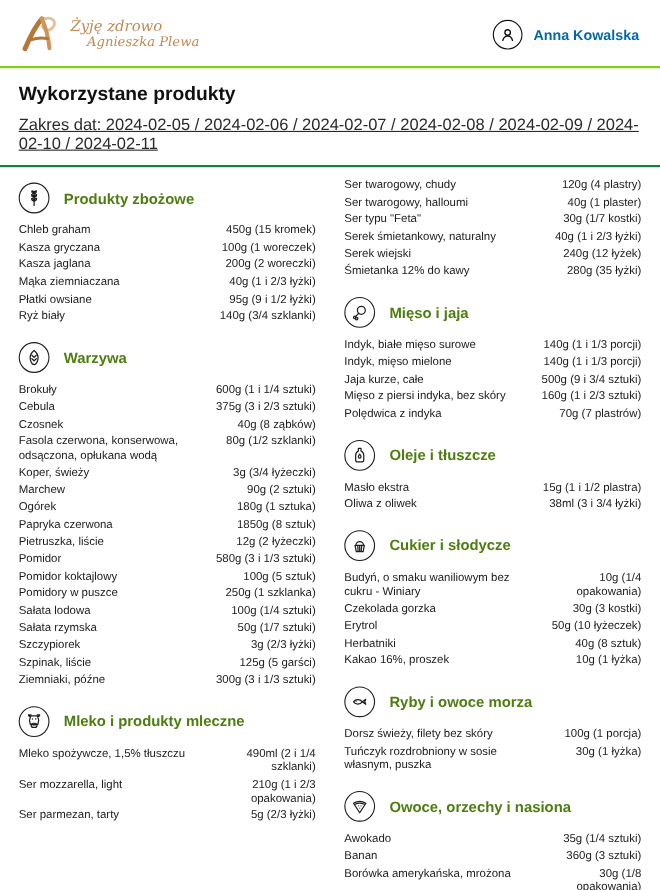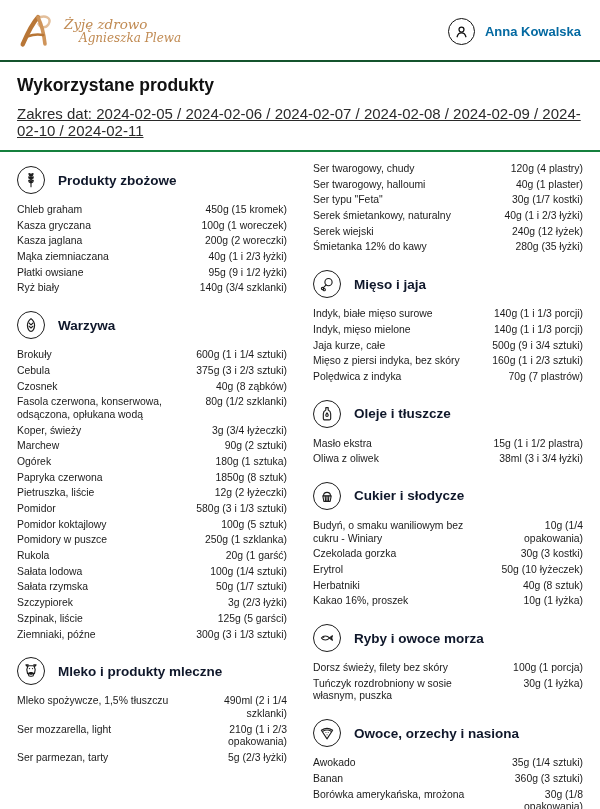--- a/index.html
+++ b/index.html
@@ -4,21 +4,21 @@
 <style>
   html,body{margin:0;padding:0;}
   body{
     width:600px;height:809px;background:#ffffff;overflow:hidden;
     font-family:"Liberation Sans","DejaVu Sans",sans-serif;color:#1b1b1b;
     -webkit-font-smoothing:antialiased;
   }
   
   .page-header{
     display:flex;justify-content:space-between;align-items:center;
-    padding:11px 17px 9px;border-bottom:2px solid #14532d;
+    padding:11px 17px 9px;border-bottom:2px solid #84cc16;
   }
   .logo{display:flex;align-items:center;gap:5px;}
   .logo-mark svg{display:block;}
   .logo-text{font-family:"DejaVu Serif",serif;font-style:italic;color:#c08a52;line-height:1.1;}
   .logo-main{font-size:13.5px;}
   .logo-sub{font-size:12px;padding-left:15px;}
   .user{display:flex;align-items:center;gap:10px;padding-right:2px;}
   .avatar-circle{
     width:27px;height:27px;border:1.7px solid #111;border-radius:50%;
     display:flex;align-items:center;justify-content:center;box-sizing:border-box;
@@ -31,21 +31,21 @@
   
   .columns{display:flex;gap:26px;padding:11px 17px 0;}
   .col{flex:1;min-width:0;}
   .section-header{display:flex;align-items:center;gap:13px;margin:16px 0 10px;}
   .col .section-header:first-child{margin-top:3px;}
   .icon-circle{
     width:28px;height:28px;border:1.6px solid #1d1d1d;border-radius:50%;
     display:flex;align-items:center;justify-content:center;box-sizing:border-box;flex:0 0 28px;
   }
   .icon-circle svg{display:block;}
-  .section-title{font-weight:bold;font-size:13.5px;color:#0f172a;}
+  .section-title{font-weight:bold;font-size:13.5px;color:#4d7c0f;}
   .row{display:flex;gap:6px;margin-bottom:3px;font-size:10.4px;line-height:1.22;}
   .pname{flex:1;min-width:0;}
   .pqty{flex:0 0 98px;width:98px;text-align:right;}
 </style>
 </head>
 <body>
 
 <div class="page-header">
   <div class="logo">
     <span class="logo-mark">
@@ -172,24 +172,20 @@
         </div>
         <div class="row">
           <span class="pname">Pomidor koktajlowy</span>
           <span class="pqty">100g (5 sztuk)</span>
         </div>
         <div class="row">
           <span class="pname">Pomidory w puszce</span>
           <span class="pqty">250g (1 szklanka)</span>
         </div>
         <div class="row">
-          <span class="pname">Rukola</span>
-          <span class="pqty">20g (1 garść)</span>
-        </div>
-        <div class="row">
           <span class="pname">Sałata lodowa</span>
           <span class="pqty">100g (1/4 sztuki)</span>
         </div>
         <div class="row">
           <span class="pname">Sałata rzymska</span>
           <span class="pqty">50g (1/7 sztuki)</span>
         </div>
         <div class="row">
           <span class="pname">Szczypiorek</span>
           <span class="pqty">3g (2/3 łyżki)</span>

